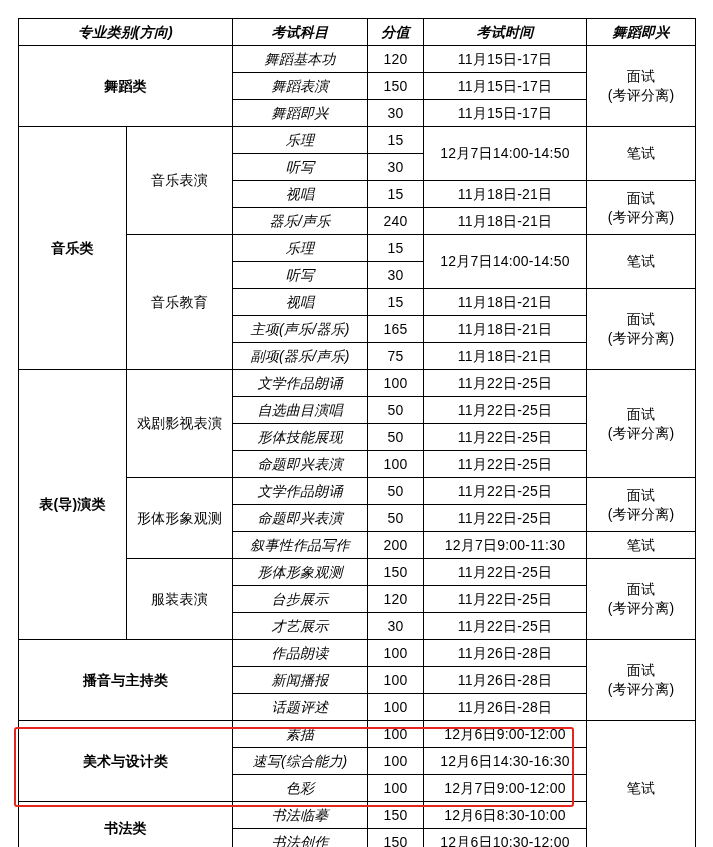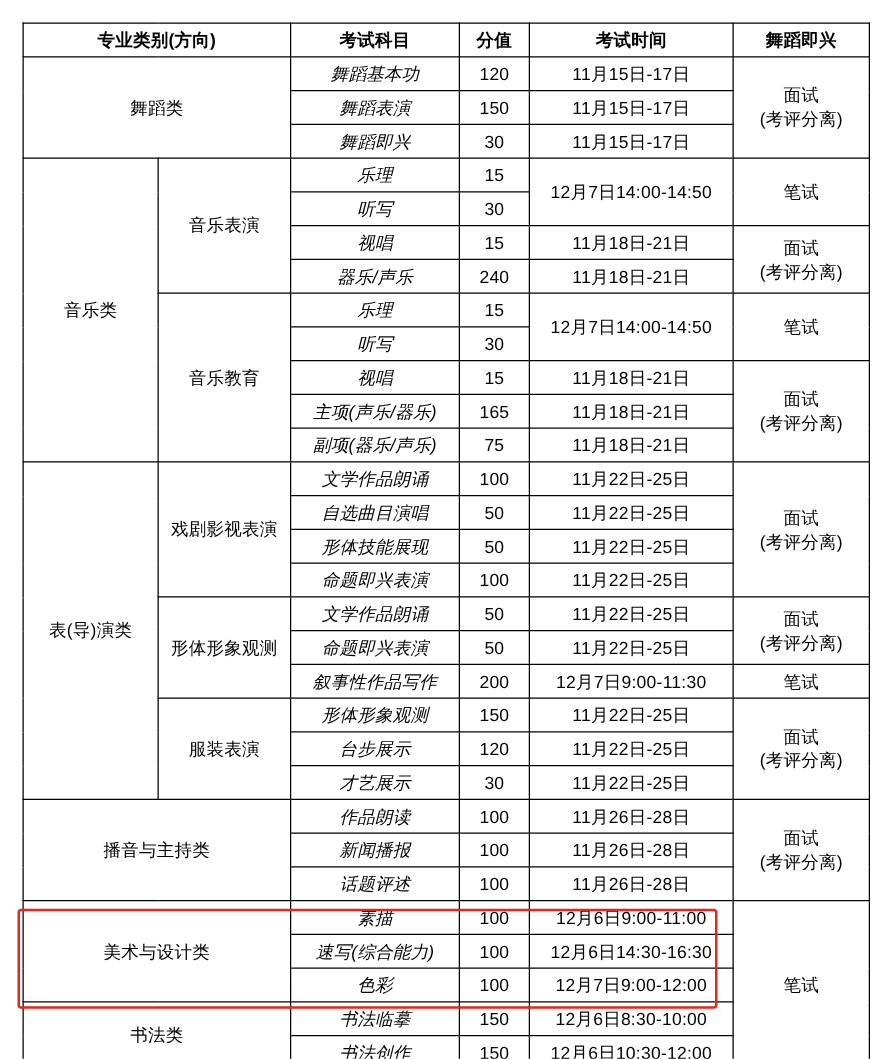--- a/index.html
+++ b/index.html
@@ -34,23 +34,24 @@
     padding: 0 2px;
     height: 26px;
     line-height: 1.15;
     font-size: 14px;
     letter-spacing: 0.2px;
   }
   td.hdr {
     font-weight: bold;
     height: 30px;
     font-size: 14.5px;
+    font-style: italic;
   }
   td.cat {
-    font-weight: normal;
+    font-weight: bold;
     font-size: 15px;
   }
   td.sub {
     font-weight: normal;
     font-size: 14.5px;
   }
   td.subject {
     font-size: 14.5px;
     font-style: italic;
   }
@@ -275,21 +276,21 @@
       <tr>
         <td class="subject">话题评述</td>
         <td class="score">100</td>
         <td class="time">11月26日-28日</td>
       </tr>
 
       <tr>
         <td class="cat" colspan="2" rowspan="3">美术与设计类</td>
         <td class="subject">素描</td>
         <td class="score">100</td>
-        <td class="time">12月6日9:00-11:00</td>
+        <td class="time">12月6日9:00-12:00</td>
         <td class="form" rowspan="5">笔试</td>
       </tr>
       <tr>
         <td class="subject">速写(综合能力)</td>
         <td class="score">100</td>
         <td class="time">12月6日14:30-16:30</td>
       </tr>
       <tr>
         <td class="subject">色彩</td>
         <td class="score">100</td>

